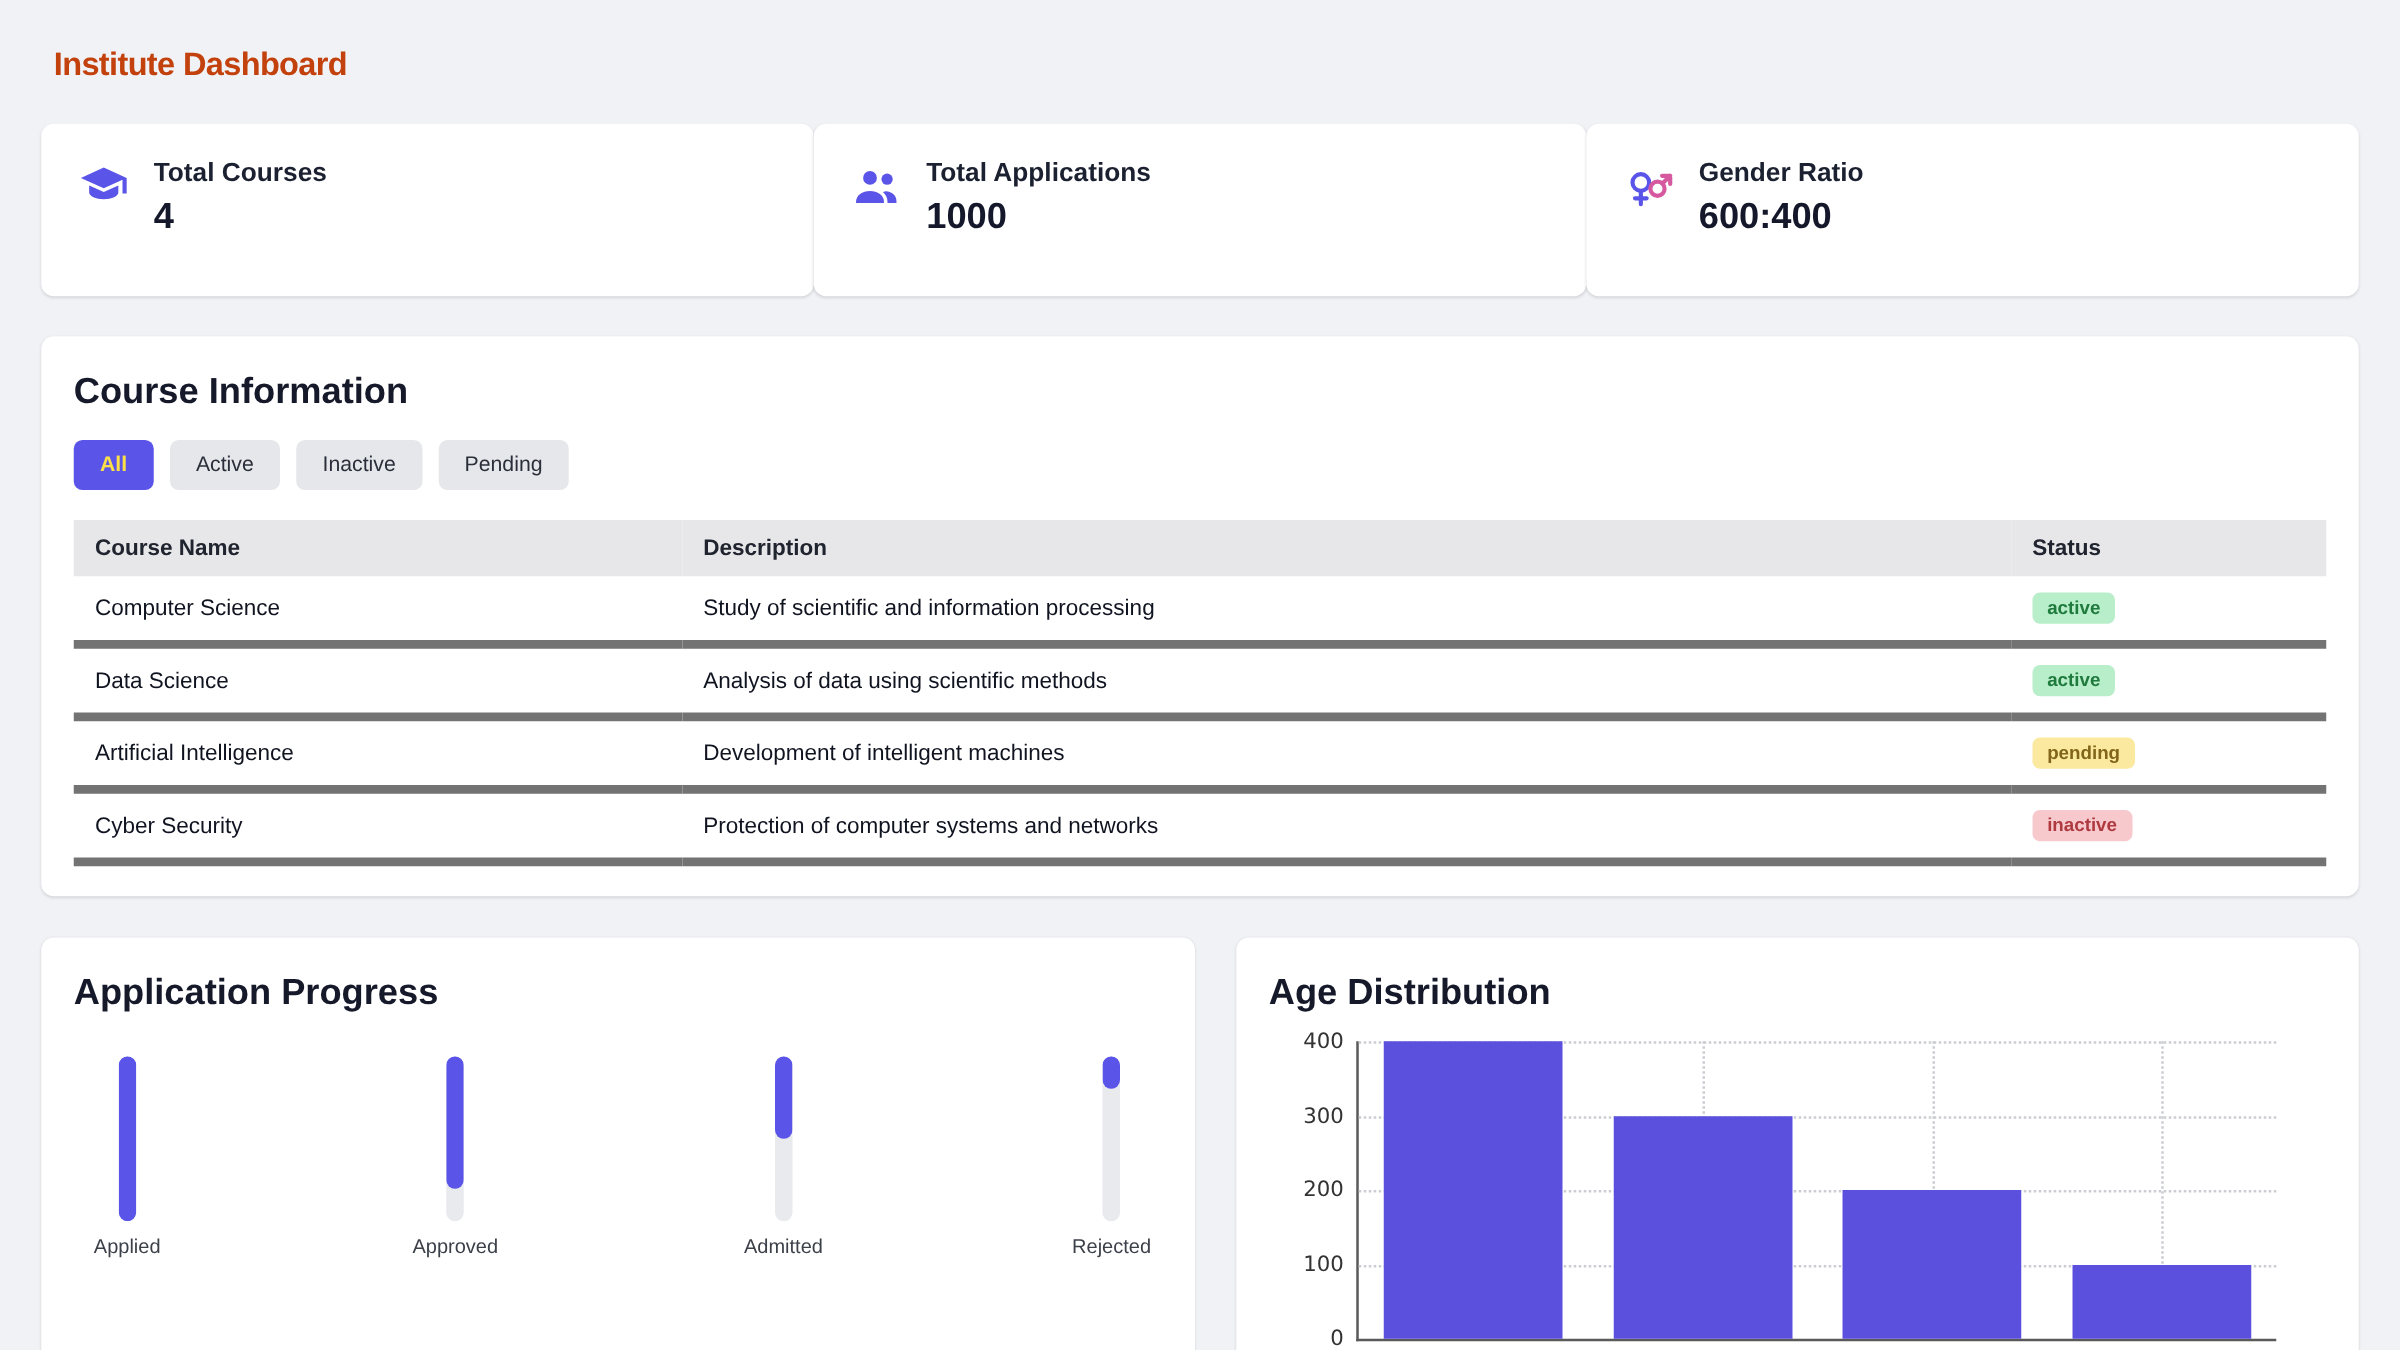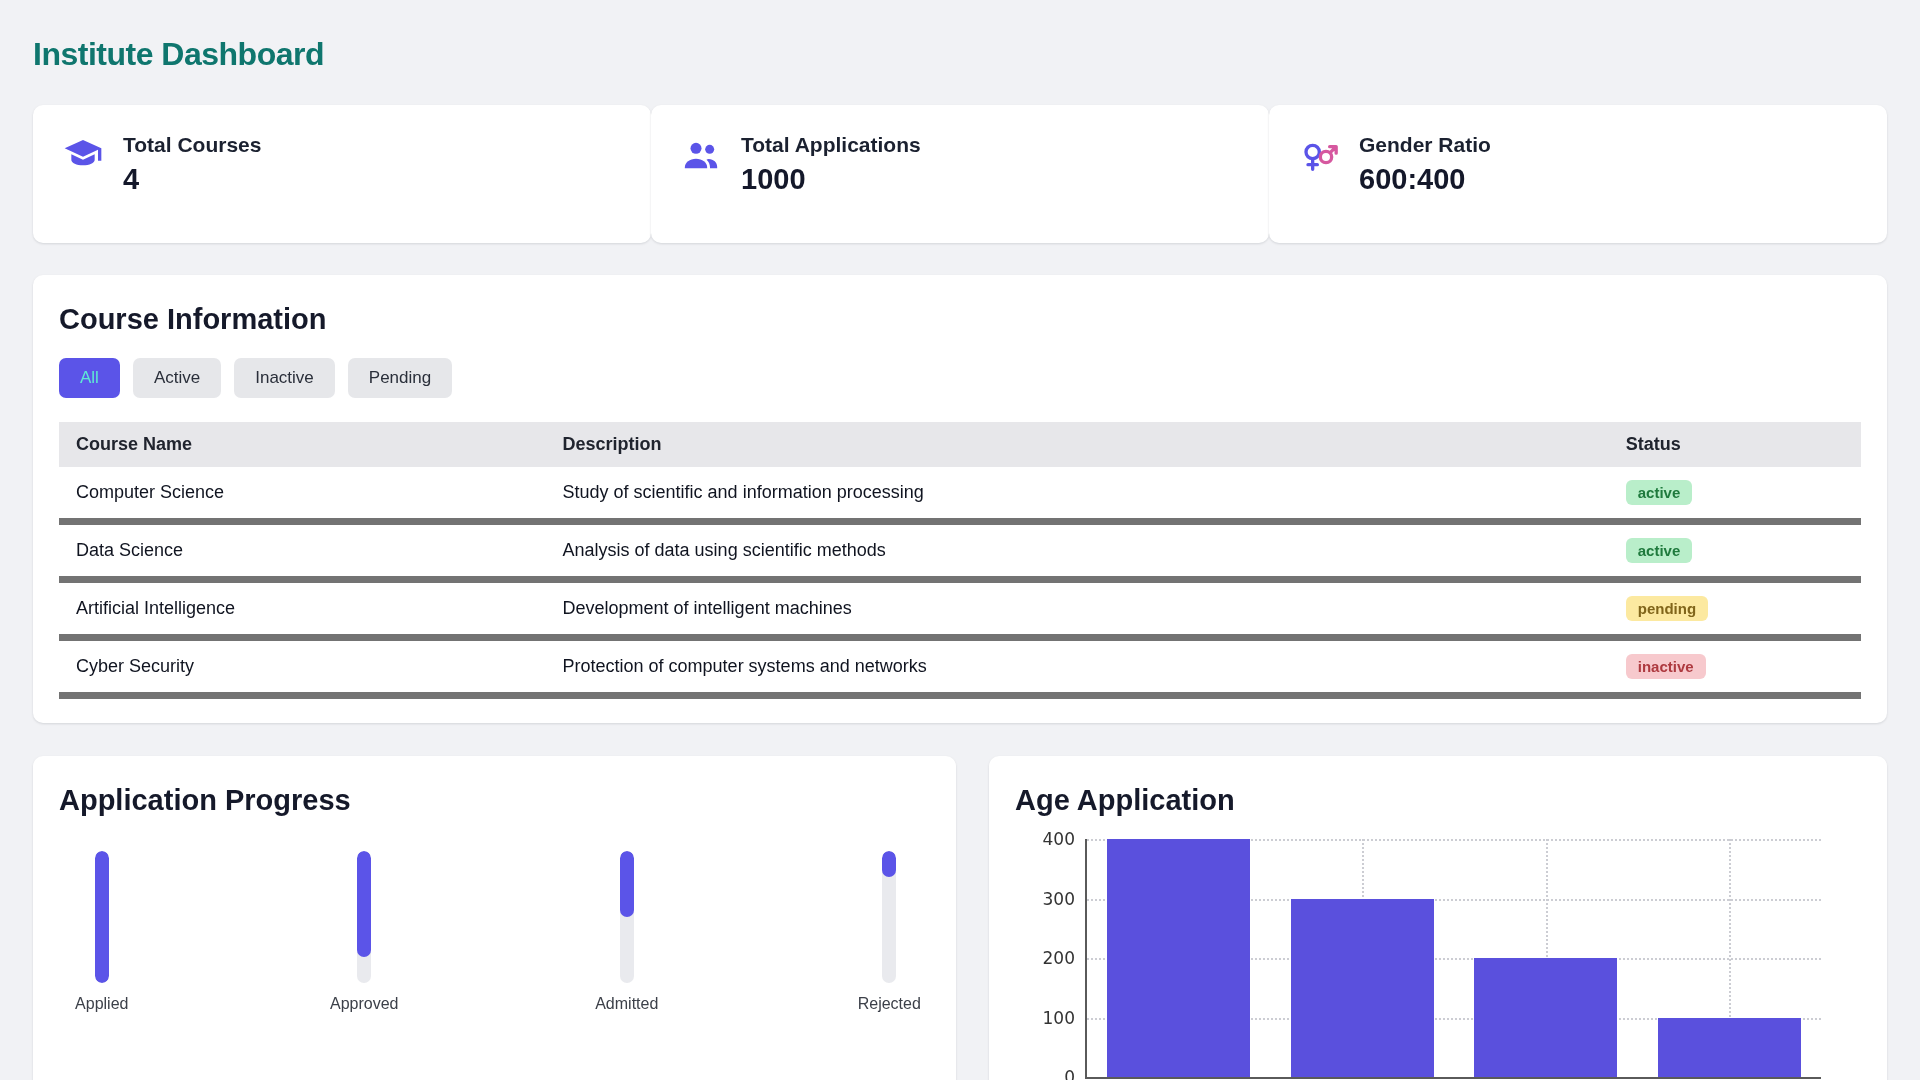--- a/index.html
+++ b/index.html
@@ -6,21 +6,21 @@
   * { box-sizing: border-box; }
   html,body { margin:0; padding:0; }
   body {
     width:1920px; height:1080px; overflow:hidden;
     background:#f1f2f5;
     font-family:"Liberation Sans", sans-serif;
     color:#171c28;
   }
   .page { padding:24px 33px 0; }
 
-  h1 { font-size:32px; font-weight:800; margin:12px 0 32px; letter-spacing:-0.5px; color:#0f766e; }
+  h1 { font-size:26px; font-weight:800; margin:12px 10px 32px; letter-spacing:-0.5px; color:#c2410c; }
 
   
   .stats-row { display:flex; }
   .stat-card {
     flex:1; background:#fff; border-radius:10px; padding:28px 30px;
     box-shadow:0 1px 3px rgba(16,24,40,.08), 0 1px 2px rgba(16,24,40,.05);
     display:flex; gap:18px; align-items:flex-start; min-height:138px;
   }
   .stat-icon { width:42px; flex:0 0 42px; margin-top:2px; }
   .stat-icon svg { width:40px; height:40px; display:block; }
@@ -34,21 +34,21 @@
 
   
   .course-card { margin-top:32px; padding:28px 26px 24px; }
   h2 { font-size:29px; font-weight:800; margin:0 0 22px; color:#15192a; }
   .filters { display:flex; gap:13px; margin-bottom:24px; }
   .filter-btn {
     border:none; border-radius:7px; padding:10px 21px; font-size:17px;
     font-family:"Liberation Sans", sans-serif;
     background:#e6e7ea; color:#2a2f3a; cursor:pointer;
   }
-  .filter-btn.active { background:var(--accent); color:#5eead4; }
+  .filter-btn.active { background:var(--accent); color:#fde047;font-weight:bold; }
 
   table { width:100%; border-collapse:collapse; }
   thead th {
     background:#e7e7ea; text-align:left; padding:12px 17px;
     font-size:18px; font-weight:700; color:#20242e;
   }
   tbody td { padding:13px 17px; border-bottom:7px solid #737373; font-size:18px; color:#101420; }
   th.col-name, td.col-name { width:27%; }
   th.col-desc, td.col-desc { width:59%; }
   th.col-status, td.col-status { width:14%; }
@@ -216,21 +216,21 @@
           <div class="progress-item">
     <div class="progress-track">
       <div class="progress-fill" style="height: 20%;"></div>
     </div>
     <div class="progress-label">Rejected</div>
   </div>
         </div>
     </section>
 
     <section class="card chart-card">
-      <h2>Age Application</h2>
+      <h2>Age Distribution</h2>
       <div class="chart">
         <div class="plot-wrap">
             <div class="ytick" style="top: 100%;">0</div>
             <div class="gridline-h" style="top: 75%;"></div>
             <div class="ytick" style="top: 75%;">100</div>
             <div class="gridline-h" style="top: 50%;"></div>
             <div class="ytick" style="top: 50%;">200</div>
             <div class="gridline-h" style="top: 25%;"></div>
             <div class="ytick" style="top: 25%;">300</div>
             <div class="gridline-h" style="top: 0%;"></div>

